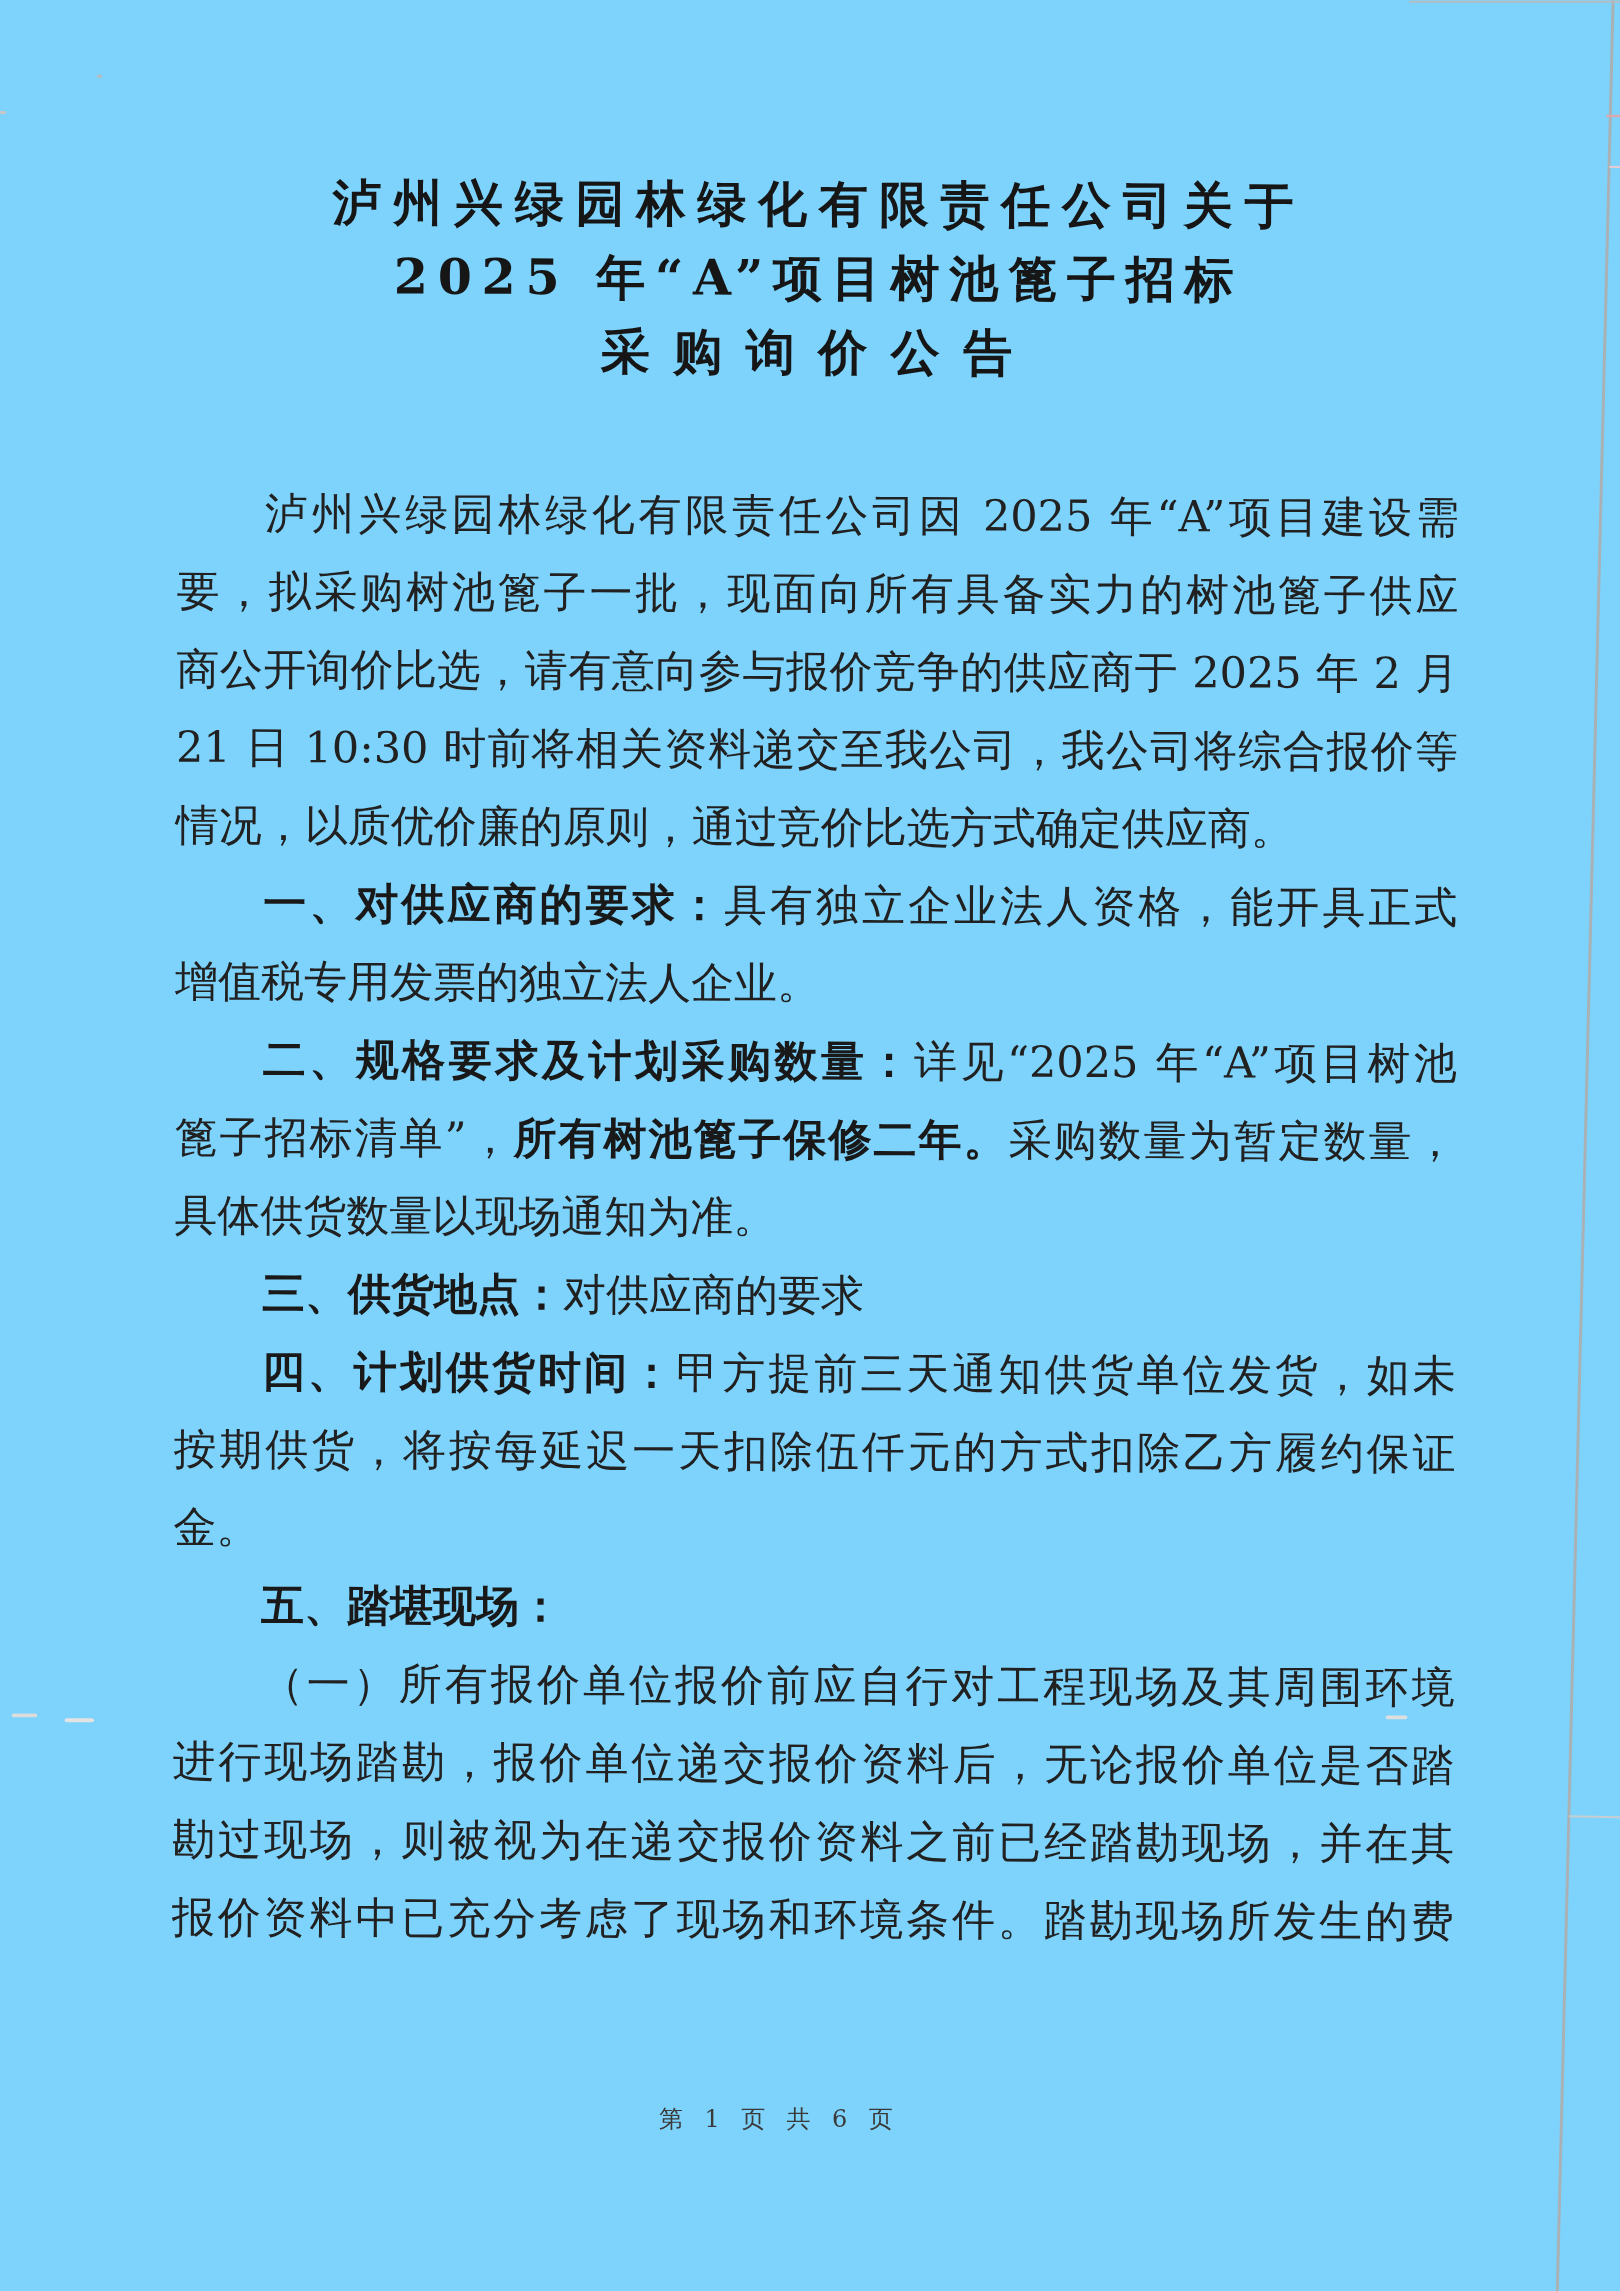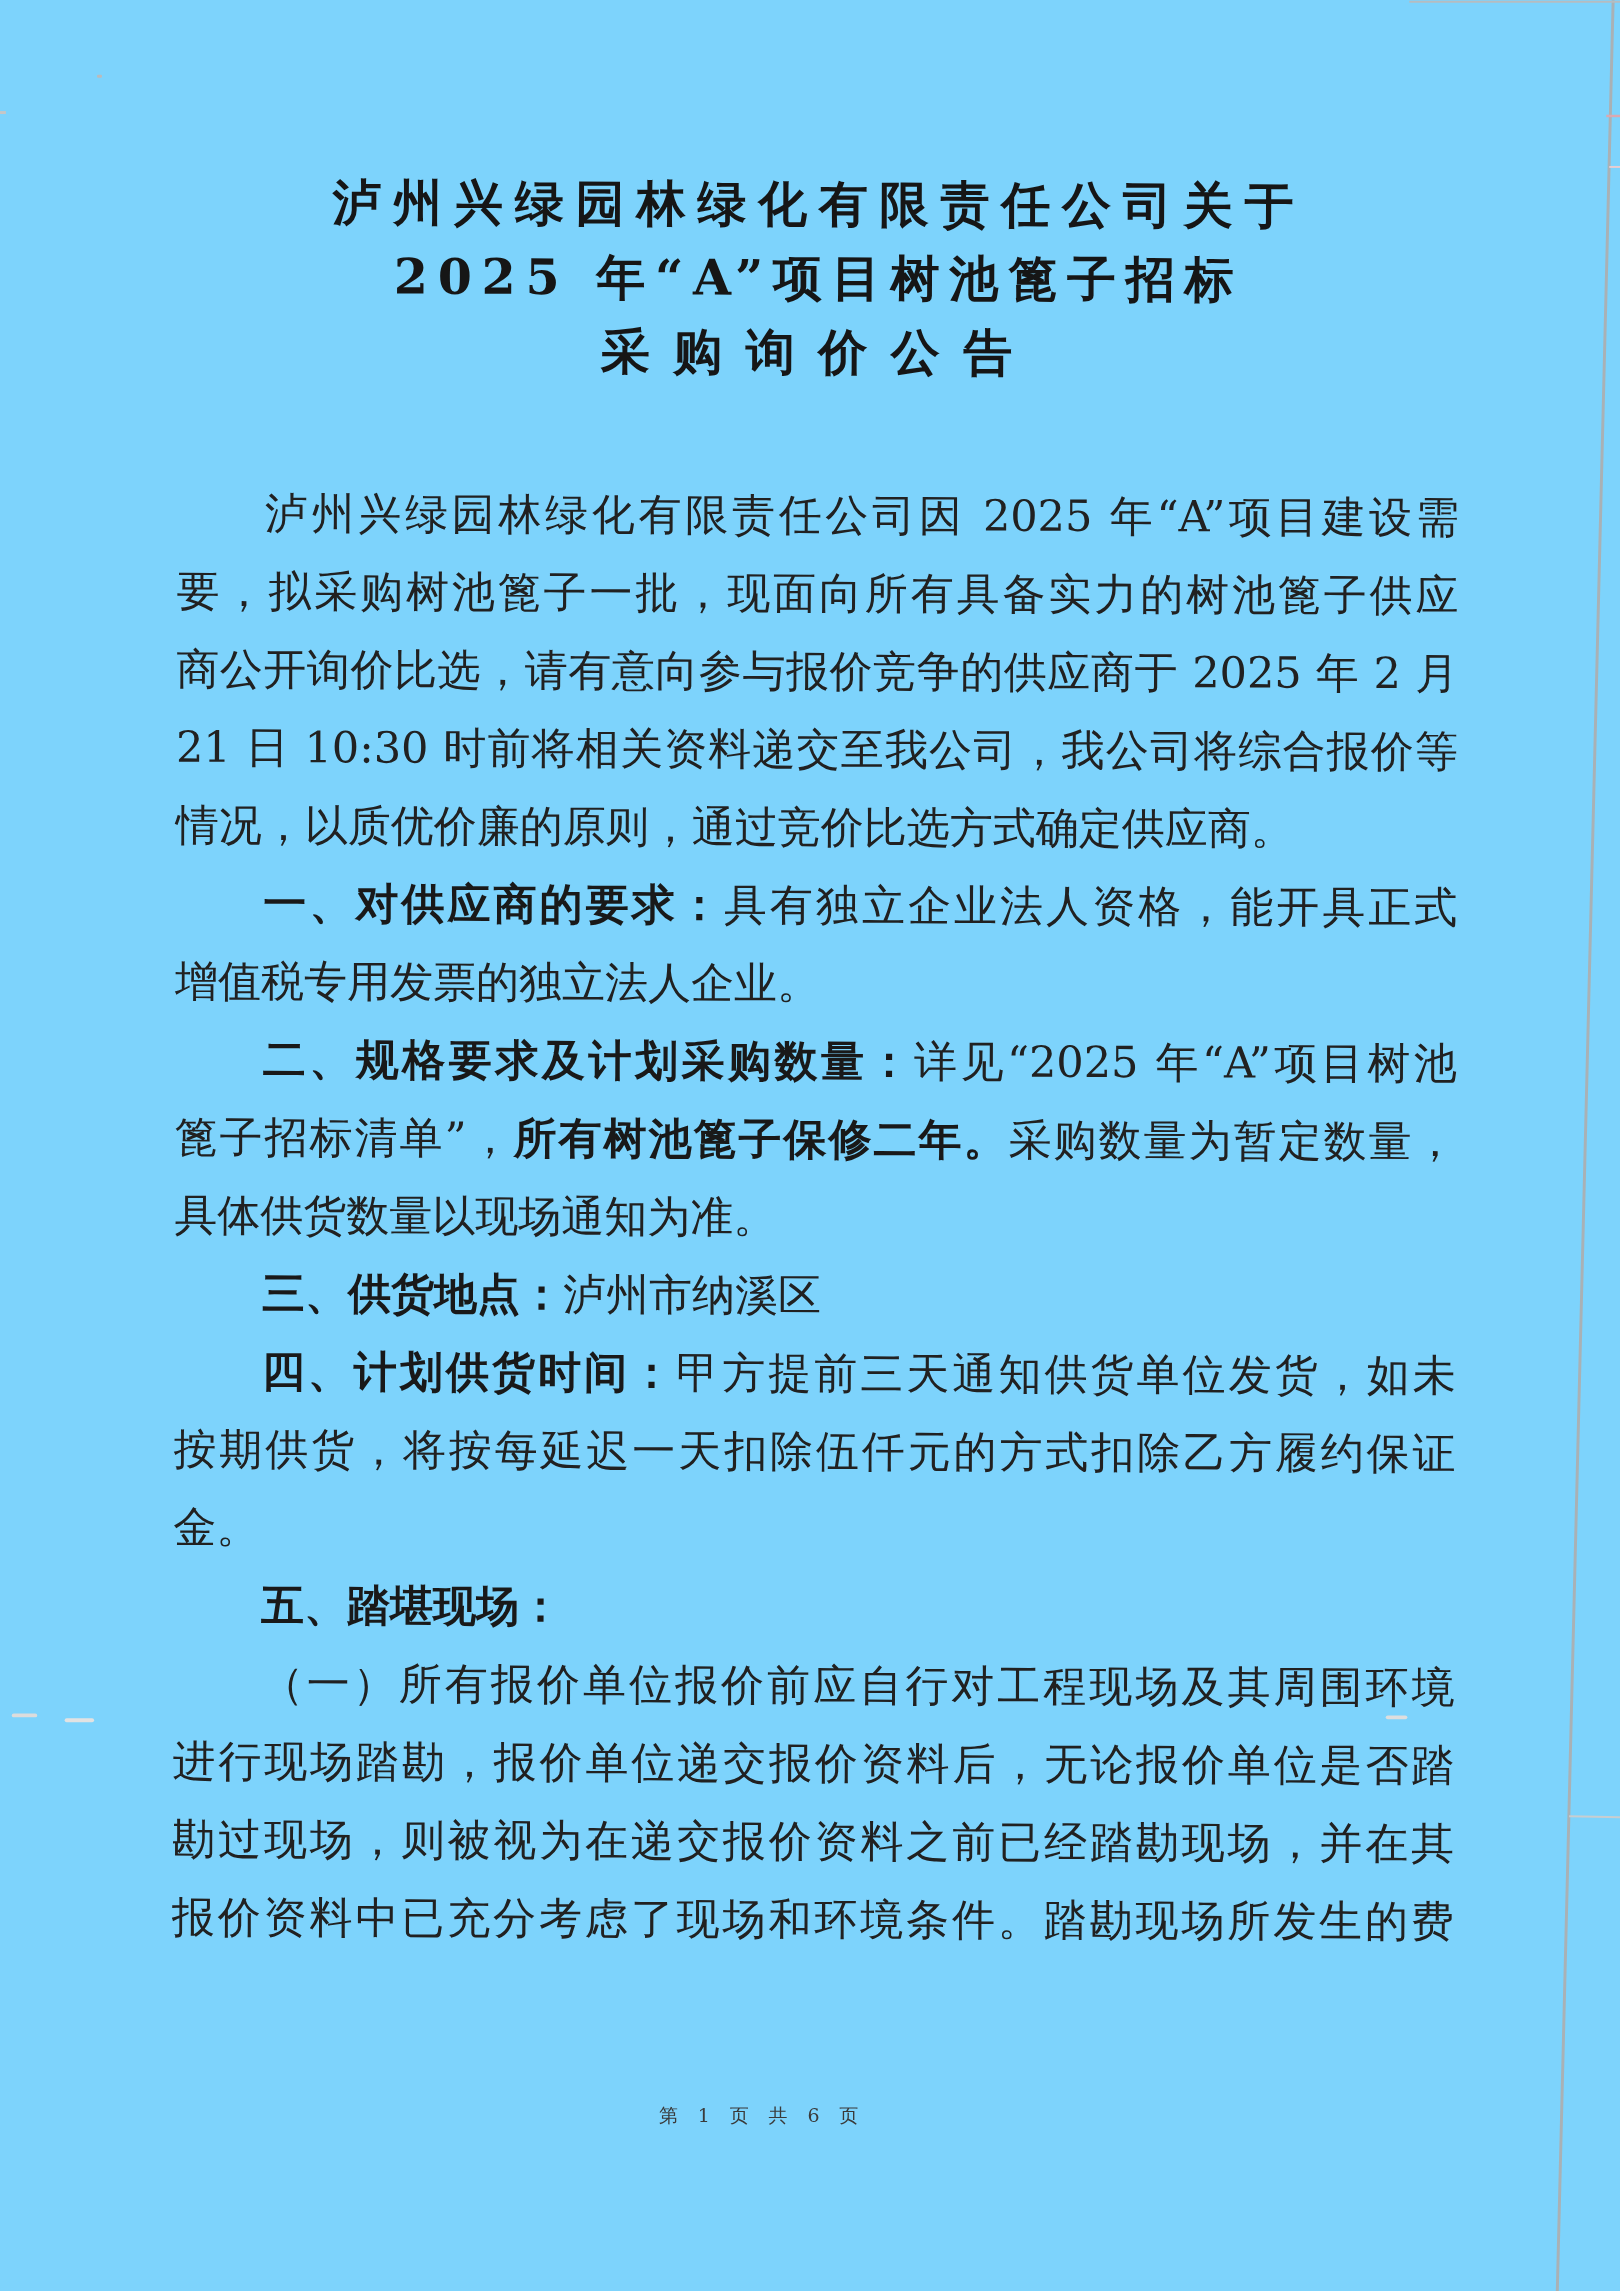--- a/index.html
+++ b/index.html
@@ -49,21 +49,21 @@
   .line.ind { text-indent: 88px; }
   .b {
     font-weight: 700;
     font-family: "DejaVu Sans", "Liberation Sans", sans-serif;
     color: #191919;
   }
   .footer {
     position: absolute;
     left: 659px;
     top: 2103px;
-    font-size: 19px;
+    font-size: 24px;
     letter-spacing: 6.9px;
     color: #3a3a3a;
     white-space: nowrap;
   }
   .artifacts {
     position: absolute;
     left: 0; top: 0;
     pointer-events: none;
   }
 </style>
@@ -87,21 +87,21 @@
       <div class="line full"><span>21 日 10:30 时前将相关资料递交至我公司，我公司将综合报价等</span></div>
       <div class="line"><span>情况，以质优价廉的原则，通过竞价比选方式确定供应商。</span></div>
 
       <div class="line ind full"><span class="b">一、对供应商的要求：</span><span>具有独立企业法人资格，能开具正式</span></div>
       <div class="line"><span>增值税专用发票的独立法人企业。</span></div>
 
       <div class="line ind full"><span class="b">二、规格要求及计划采购数量：</span><span>详见“2025 年“A”项目树池</span></div>
       <div class="line full"><span>篦子招标清单”，</span><span class="b">所有树池篦子保修二年。</span><span>采购数量为暂定数量，</span></div>
       <div class="line"><span>具体供货数量以现场通知为准。</span></div>
 
-      <div class="line ind"><span class="b">三、供货地点：</span><span>泸州市纳溪区</span></div>
+      <div class="line ind"><span class="b">三、供货地点：</span><span>对供应商的要求</span></div>
 
       <div class="line ind full"><span class="b">四、计划供货时间：</span><span>甲方提前三天通知供货单位发货，如未</span></div>
       <div class="line full"><span>按期供货，将按每延迟一天扣除伍仟元的方式扣除乙方履约保证</span></div>
       <div class="line"><span>金。</span></div>
 
       <div class="line ind"><span class="b">五、踏堪现场：</span></div>
 
       <div class="line ind full"><span>（一）所有报价单位报价前应自行对工程现场及其周围环境</span></div>
       <div class="line full"><span>进行现场踏勘，报价单位递交报价资料后，无论报价单位是否踏</span></div>
       <div class="line full"><span>勘过现场，则被视为在递交报价资料之前已经踏勘现场，并在其</span></div>

